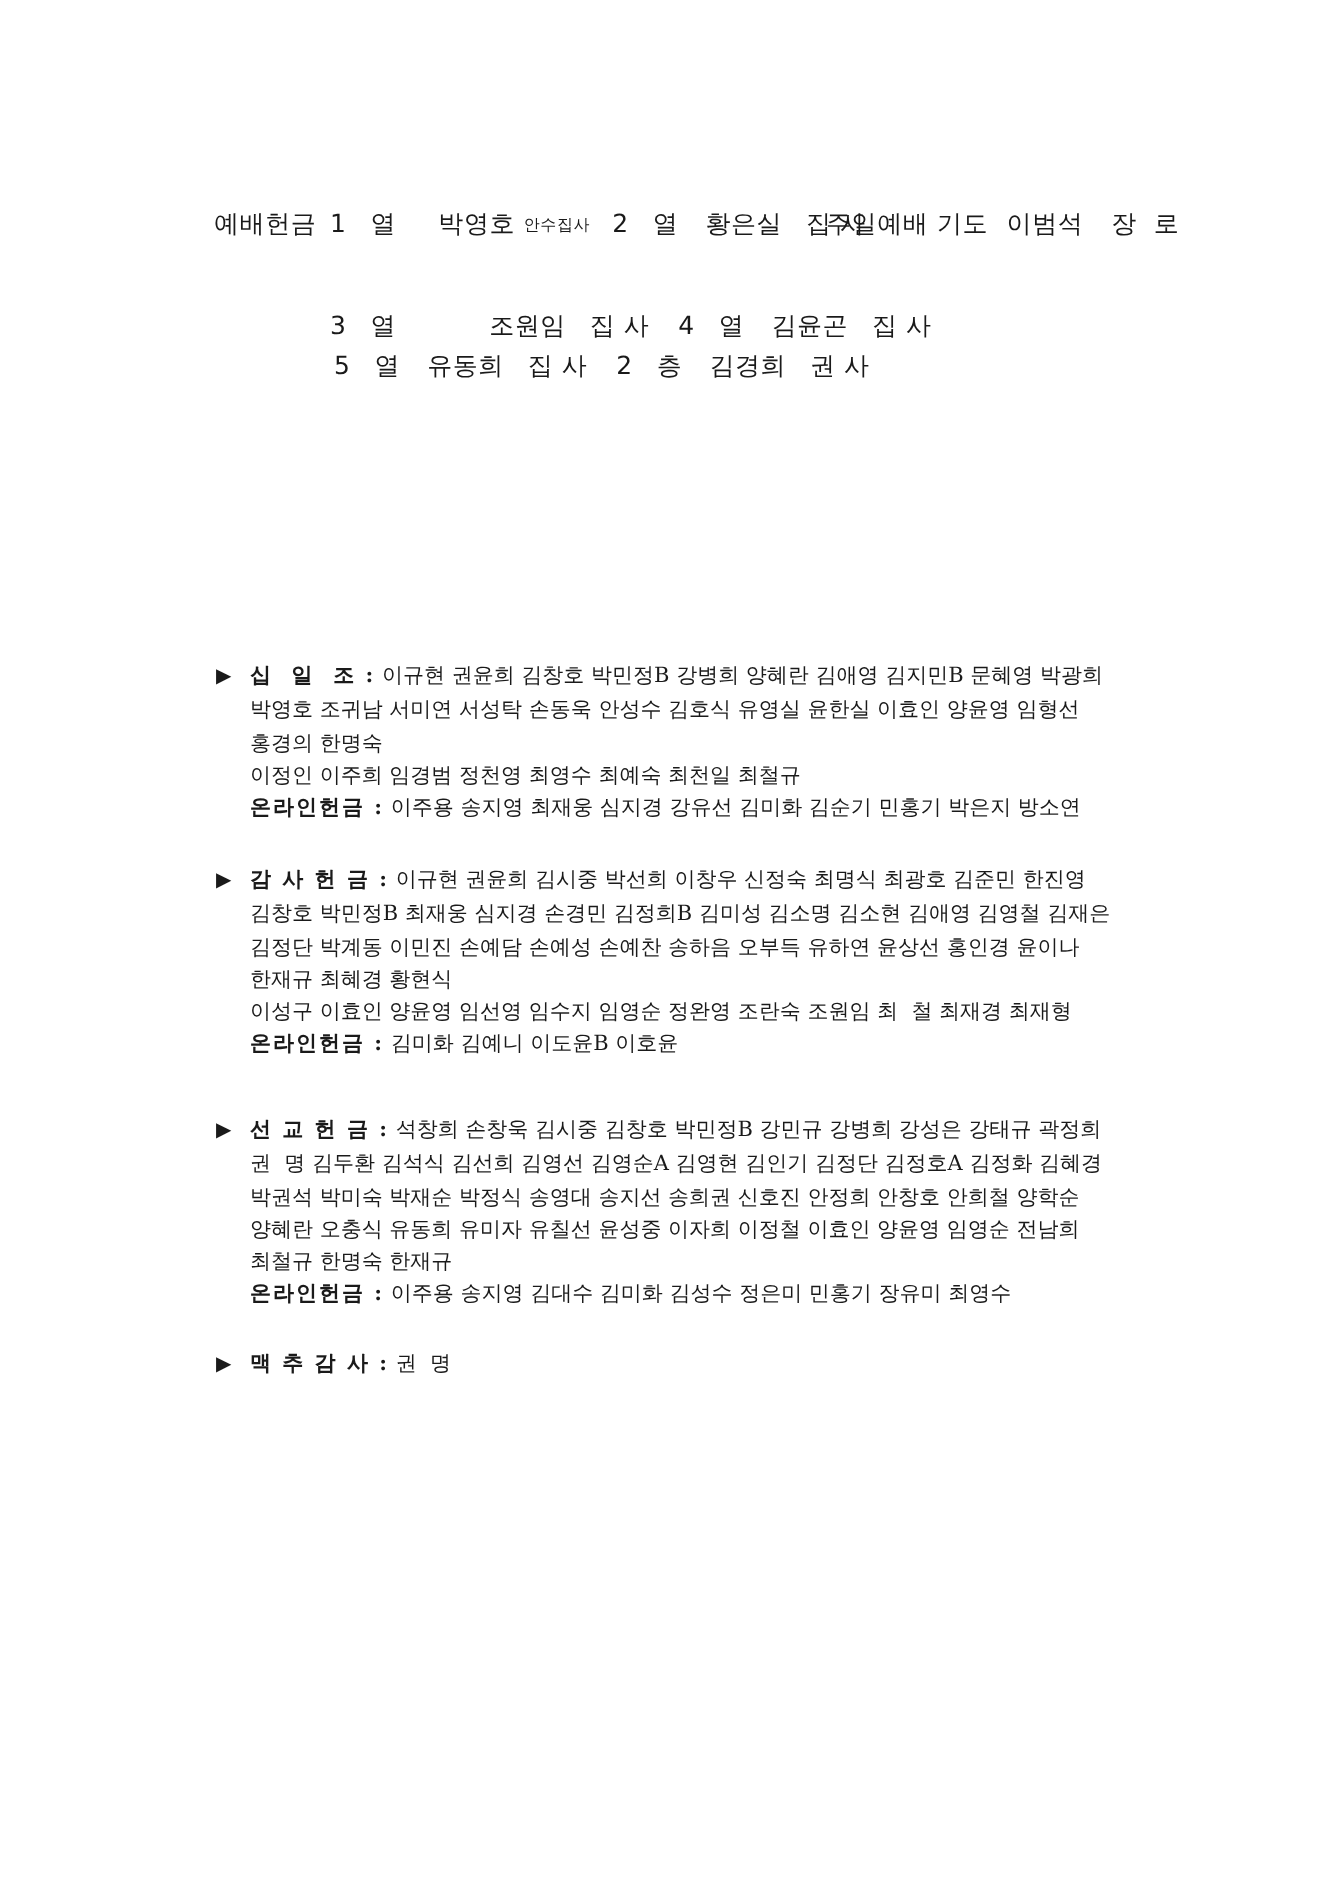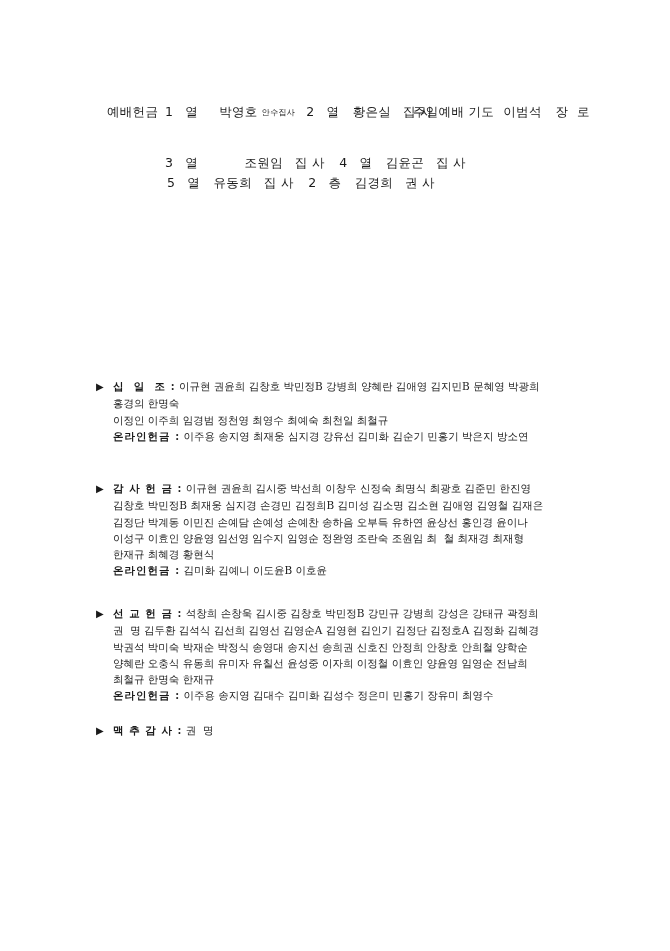--- a/index.html
+++ b/index.html
@@ -1,20 +1,20 @@
 <!DOCTYPE html>
 <html><head>
 <meta charset="utf-8">
 <style>
   html, body { margin: 0; padding: 0; background: #ffffff; }
   body { width: 670px; height: 951px; position: relative; overflow: hidden; color: #1a1a1a; }
   .top { position: absolute; font-family: "DejaVu Sans", "Liberation Sans", sans-serif; font-size: 12.5px; letter-spacing: 0.3px; white-space: nowrap; }
   .top span { display: inline-block; }
   .small { font-size: 8px; vertical-align: 1px; }
-  .sec { position: absolute; left: 96px; width: 470px; font-family: "DejaVu Serif", "Liberation Serif", serif; font-size: 10.5px; line-height: 16.3px; margin-top: 48px; }
+  .sec { position: absolute; left: 108px; width: 470px; font-family: "DejaVu Serif", "Liberation Serif", serif; font-size: 10.5px; line-height: 16.3px; }
   .row { white-space: nowrap; }
   .cont { padding-left: 17px; white-space: nowrap; }
   .arrow { display: inline-block; width: 17px; font-size: 10px; }
   .lbl { font-weight: bold; letter-spacing: 1px; }
 </style>
 </head>
 <body>
 
 <div class="top" style="left:107px; top:104px;">
   <span>예배헌금</span>
@@ -57,37 +57,38 @@
   <span style="width:86px;">주일예배 기도</span>
   <span style="width:48px;">이범석</span>
   <span style="white-space:pre;">장  로</span>
 </div>
 
 <div class="sec" style="top:330px;">
   <div class="row">
     <span class="arrow">▶</span><span class="lbl" style="white-space:pre;">십  일  조 :</span>
     <span>이규현 권윤희 김창호 박민정B 강병희 양혜란 김애영 김지민B 문혜영 박광희</span>
   </div>
+  <div class="cont">박영호 조귀남 서미연 서성탁 손동욱 안성수 김호식 유영실 윤한실 이효인 양윤영 임형선</div>
   <div class="cont">홍경의 한명숙</div>
   <div class="cont">이정인 이주희 임경범 정천영 최영수 최예숙 최천일 최철규</div>
   <div class="cont">
     <span class="lbl">온라인헌금 :</span>
     <span>이주용 송지영 최재웅 심지경 강유선 김미화 김순기 민홍기 박은지 방소연</span>
   </div>
 </div>
 
 <div class="sec" style="top:432px;">
   <div class="row">
     <span class="arrow">▶</span><span class="lbl">감 사 헌 금 :</span>
     <span>이규현 권윤희 김시중 박선희 이창우 신정숙 최명식 최광호 김준민 한진영</span>
   </div>
   <div class="cont">김창호 박민정B 최재웅 심지경 손경민 김정희B 김미성 김소명 김소현 김애영 김영철 김재은</div>
   <div class="cont">김정단 박계동 이민진 손예담 손예성 손예찬 송하음 오부득 유하연 윤상선 홍인경 윤이나</div>
+  <div class="cont">한재규 최혜경 황현식</div>
   <div class="cont" style="white-space:pre;">이성구 이효인 양윤영 임선영 임수지 임영순 정완영 조란숙 조원임 최  철 최재경 최재형</div>
-  <div class="cont">한재규 최혜경 황현식</div>
   <div class="cont">
     <span class="lbl">온라인헌금 :</span>
     <span>김미화 김예니 이도윤B 이호윤</span>
   </div>
 </div>
 
 <div class="sec" style="top:557px;">
   <div class="row">
     <span class="arrow">▶</span><span class="lbl">선 교 헌 금 :</span>
     <span>석창희 손창욱 김시중 김창호 박민정B 강민규 강병희 강성은 강태규 곽정희</span>

